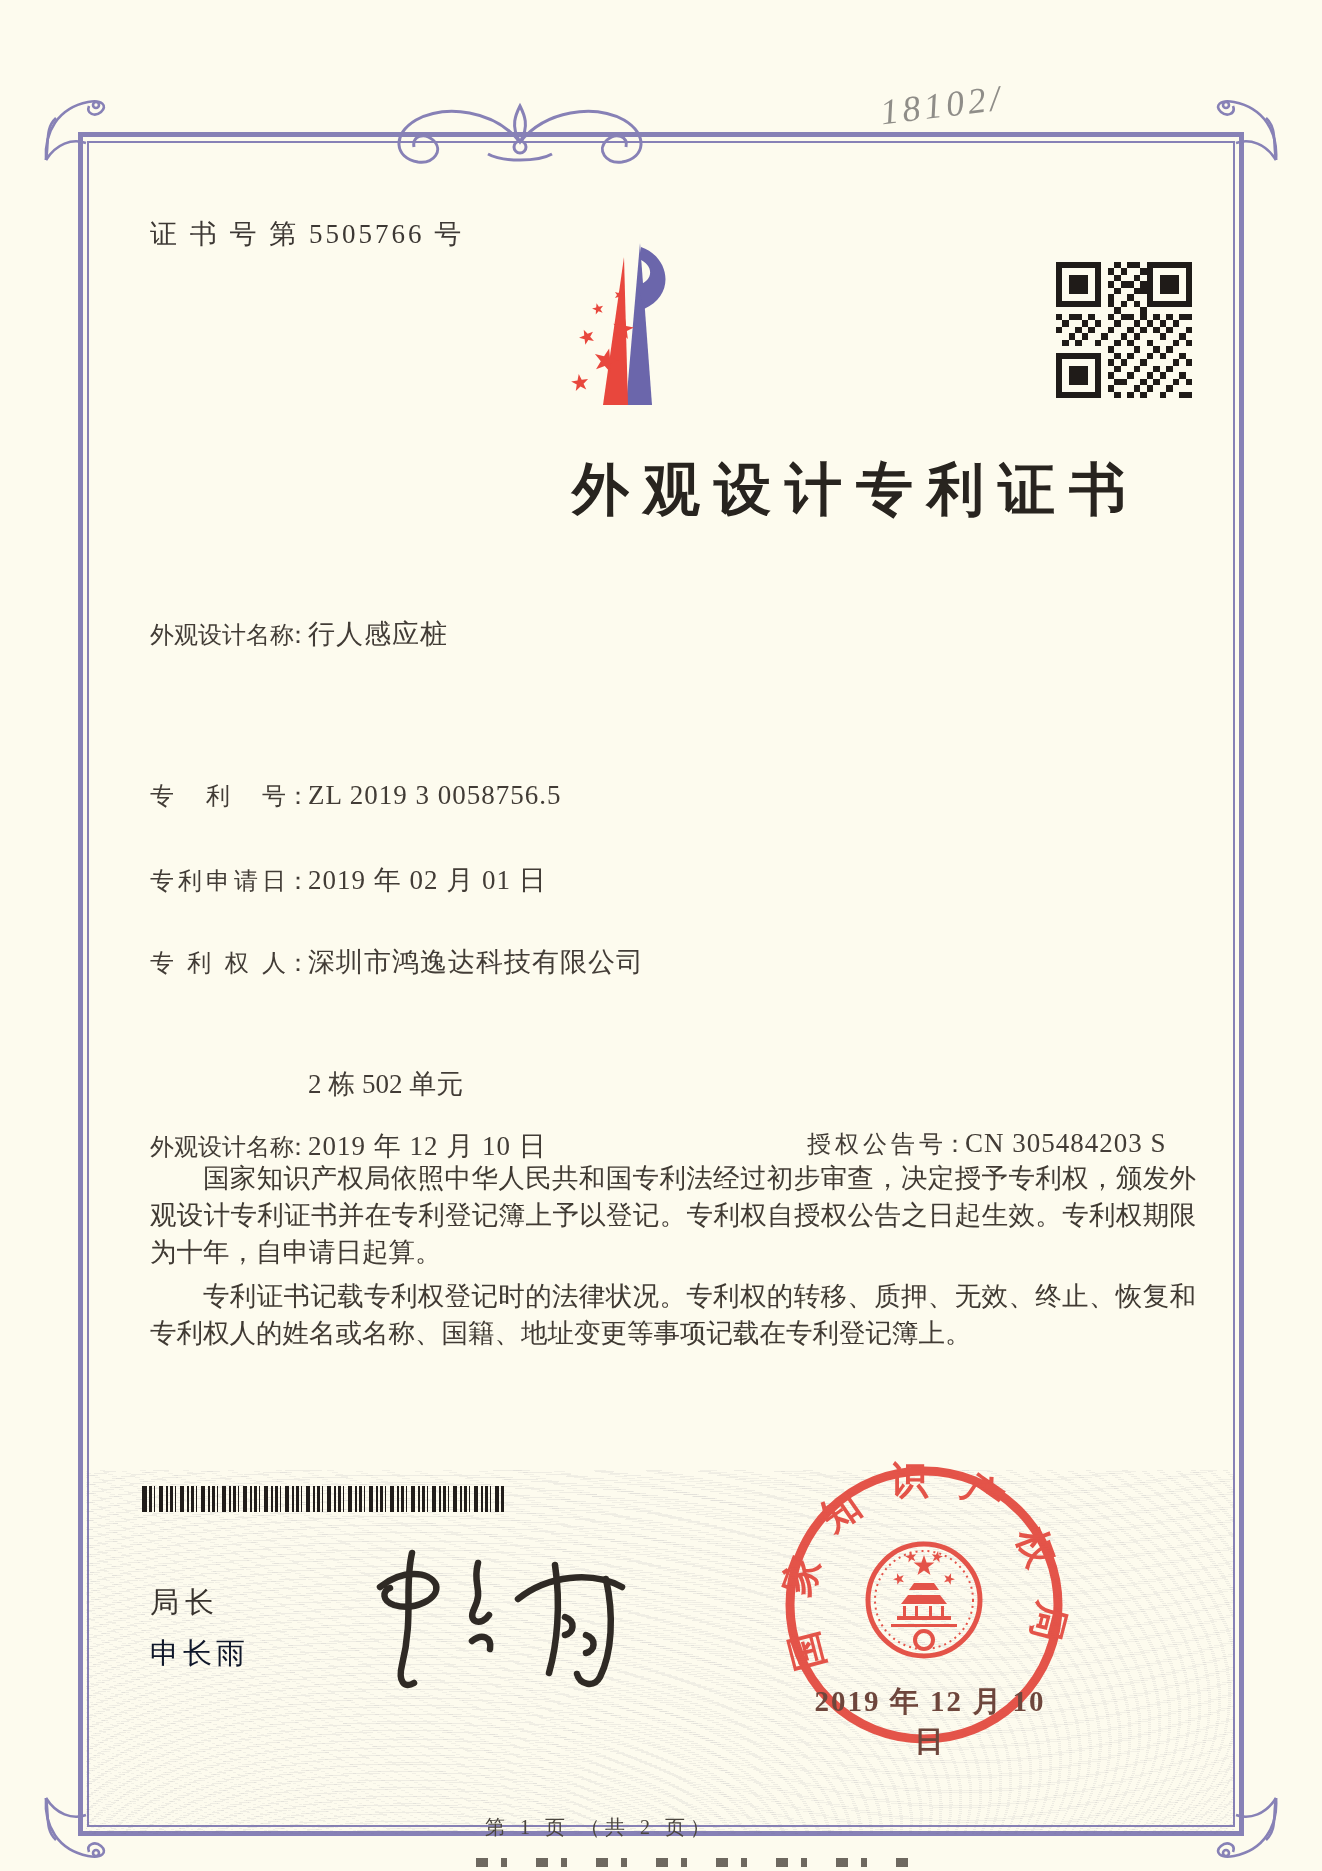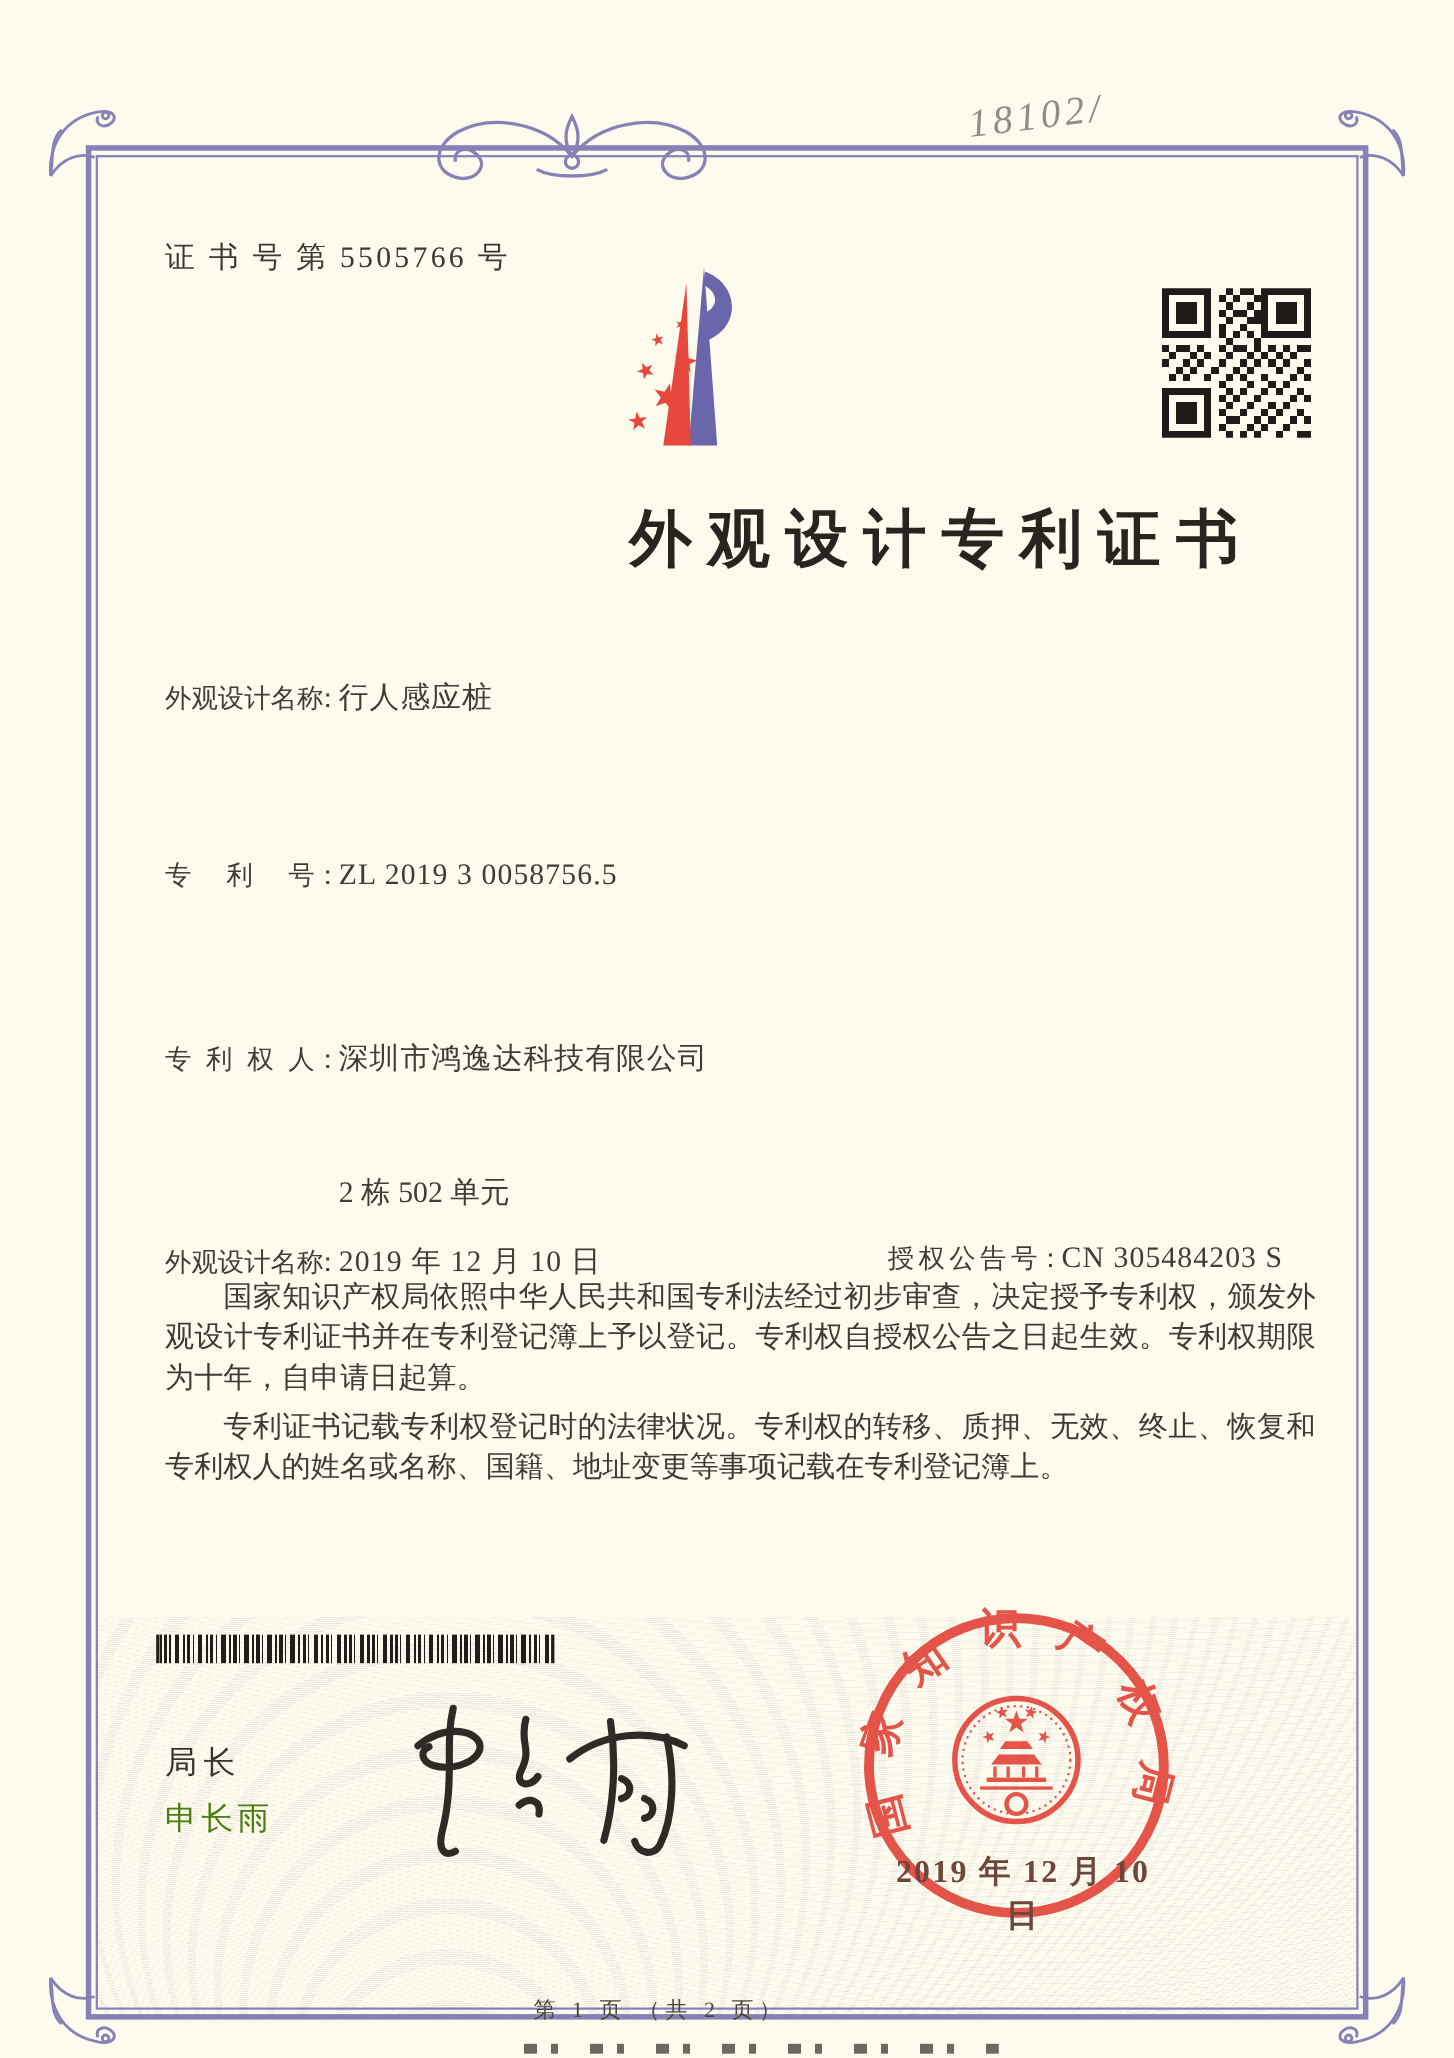--- a/index.html
+++ b/index.html
@@ -57,21 +57,21 @@
   .barcode{
     position:absolute;left:142px;top:1486px;width:356px;height:26px;
     border-left:3px solid #211d1a;border-right:3px solid #211d1a;
     background:repeating-linear-gradient(90deg,
       #211d1a 0 2px,transparent 2px 4px,
       #211d1a 4px 7px,transparent 7px 9px,
       #211d1a 9px 10px,transparent 10px 14px,
       #211d1a 14px 18px,transparent 18px 21px);
   }
   .sig-title{position:absolute;left:150px;top:1583px;font-size:29px;letter-spacing:6px;color:#38332e;}
-  .sig-name{position:absolute;left:150px;top:1634px;font-size:29px;letter-spacing:4px;color:#4d7c0f;}
+  .sig-name{position:absolute;left:150px;top:1634px;font-size:29px;letter-spacing:4px;color:#0f172a;}
   .signature-svg{position:absolute;left:350px;top:1543px;}
   .seal-svg{position:absolute;left:779px;top:1460px;opacity:.92;}
   .seal-date{
     position:absolute;left:800px;top:1682px;width:260px;text-align:center;
     font-size:29px;letter-spacing:2px;color:#6e463c;font-weight:bold;
   }
   .footer{
     position:absolute;left:0;top:1790px;width:1200px;text-align:center;
     font-size:20px;letter-spacing:5px;color:#4a453e;margin-top:24px;
   }
@@ -172,20 +172,23 @@
     </g>
   </svg>
 
   <div class="title">外观设计专利证书</div>
 
   <div class="frow" style="top:616px;">
     <span class="flabel">外观设计名称</span><span class="fcolon">：</span><span class="fvalue">行人感应桩</span>
   </div>
   <div class="frow" style="top:780px;">
     <span class="flabel">专利号</span><span class="fcolon">：</span><span class="fvalue">ZL 2019 3 0058756.5</span>
+  </div>
+  <div class="frow" style="top:862px;">
+    <span class="flabel">专利申请日</span><span class="fcolon">：</span><span class="fvalue">2019 年 02 月 01 日</span>
   </div>
   <div class="frow" style="top:944px;">
     <span class="flabel">专利权人</span><span class="fcolon">：</span><span class="fvalue">深圳市鸿逸达科技有限公司</span>
   </div>
   <div class="addr-line2">2 栋 502 单元</div>
   <div class="frow" style="top:1128px;">
     <span class="flabel">外观设计名称</span><span class="fcolon">：</span><span class="fvalue">2019 年 12 月 10 日</span>
     <span class="grant-right">
       <span class="flabel">授权公告号</span><span class="fcolon">：</span><span class="fvalue">CN 305484203 S</span>
     </span>

